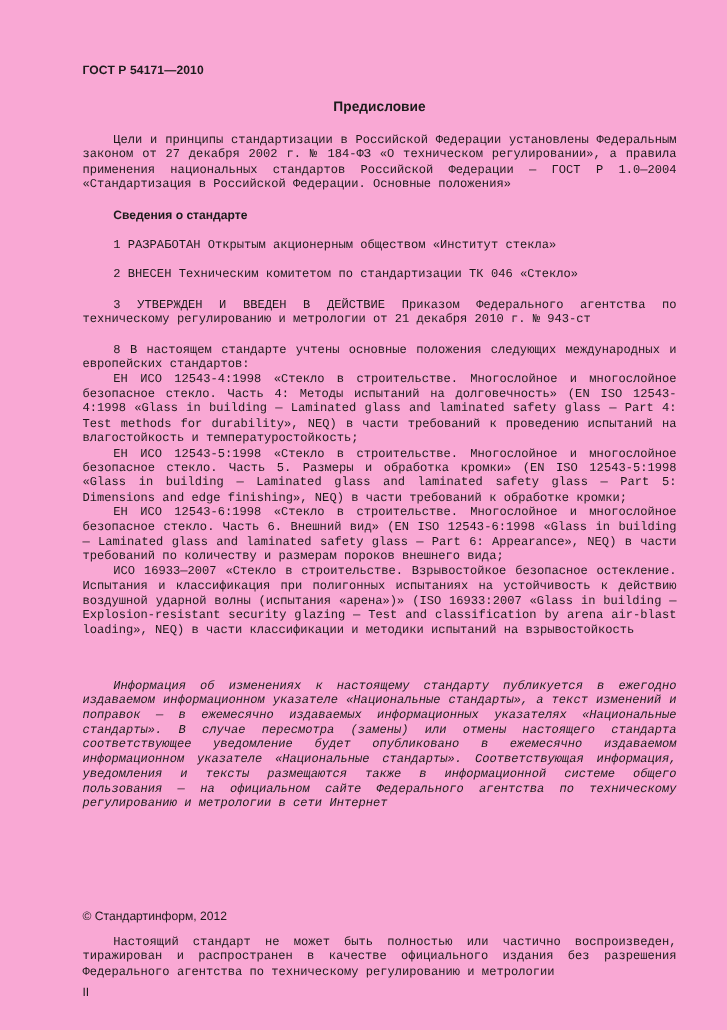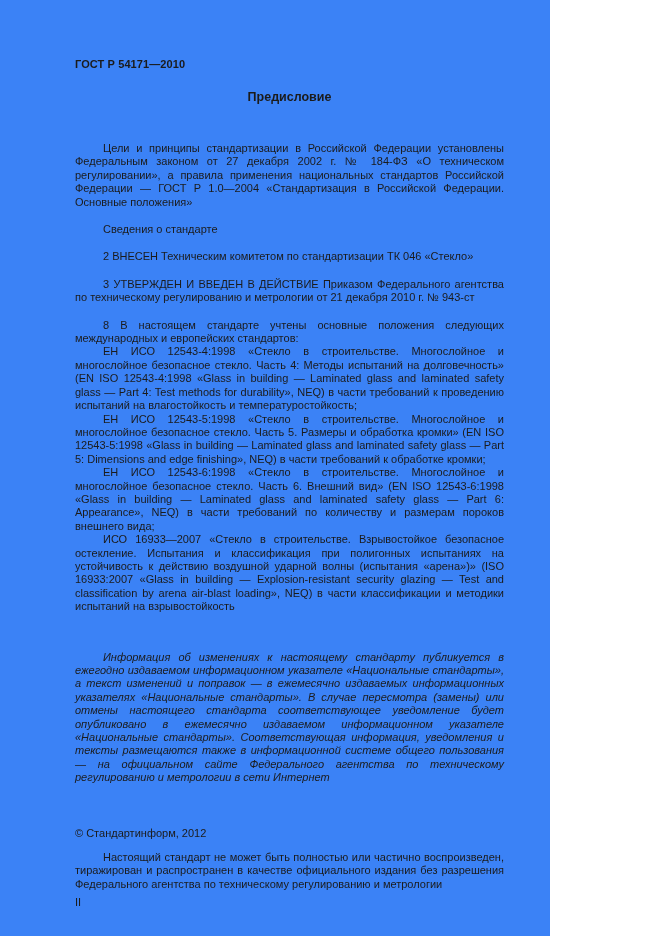--- a/index.html
+++ b/index.html
@@ -1,50 +1,50 @@
 <!DOCTYPE html>
 <html><head>
 <meta charset="utf-8">
 <style>
   * { box-sizing: border-box; }
   html, body { margin: 0; padding: 0; background: #ffffff; }
   .page {
-    width: 550px;
+    width: 661px;
     height: 936px;
-    background: #3b82f6;
+    background: #f9a8d4;
     font-family: "Liberation Sans", sans-serif;
     color: #1b1b1b;
     padding: 58px 46px 40px 75px;
     display: flex;
     flex-direction: column;
     position: relative;
     overflow: hidden;
   }
   .doc-header {
     font-size: 11px;
     font-weight: bold;
     letter-spacing: 0.1px;
   }
   .doc-title {
     font-size: 12.5px;
     font-weight: bold;
     text-align: center;
-    margin: 20px 0 38px 0;
+    margin: 20px 0 18px 0;
   }
   p {
     margin: 0;
     font-size: 11px;
     line-height: 13.4px;
     text-align: justify;
   }
-  .indent { text-indent: 28px; }
+  .indent { text-indent: 28px; font-family: Liberation Mono, monospace; }
   .mt { margin-top: 14px; }
   .section-heading {
     font-size: 11px;
-    font-weight: normal;
+    font-weight: bold;
     margin: 14px 0 0 0;
     text-indent: 28px;
   }
   .standards p { margin: 0; }
   .item5 { margin-top: 9px; }
   .italic-note {
     font-style: italic;
     margin-top: 37px;
   }
   .spacer { flex: 1 1 auto; min-height: 20px; }
@@ -67,20 +67,21 @@
 <div class="page">
 
   <div class="doc-header">ГОСТ Р 54171—2010</div>
 
   <div class="doc-title">Предисловие</div>
 
   <p class="indent">Цели и принципы стандартизации в Российской Федерации установлены Федеральным законом от 27 декабря 2002 г. № 184-ФЗ «О техническом регулировании», а правила применения национальных стандартов Российской Федерации — ГОСТ Р 1.0—2004 «Стандартизация в Российской Федерации. Основные положения»</p>
 
   <p class="section-heading">Сведения о стандарте</p>
 
+  <p class="indent mt">1 РАЗРАБОТАН Открытым акционерным обществом «Институт стекла»</p>
 
   <p class="indent mt">2 ВНЕСЕН Техническим комитетом по стандартизации ТК 046 «Стекло»</p>
 
   <p class="indent mt">3 УТВЕРЖДЕН И ВВЕДЕН В ДЕЙСТВИЕ Приказом Федерального агентства по техническому регулированию и метрологии от 21 декабря 2010 г. № 943-ст</p>
 
   <p class="indent mt">8 В настоящем стандарте учтены основные положения следующих международных и европейских стандартов:</p>
 
   <div class="standards">
     <p class="indent">ЕН ИСО 12543-4:1998 «Стекло в строительстве. Многослойное и многослойное безопасное стекло. Часть 4: Методы испытаний на долговечность» (EN ISO 12543-4:1998 «Glass in building — Laminated glass and laminated safety glass — Part 4: Test methods for durability», NEQ) в части требований к проведению испытаний на влагостойкость и температуростойкость;</p>
     <p class="indent">ЕН ИСО 12543-5:1998 «Стекло в строительстве. Многослойное и многослойное безопасное стекло. Часть 5. Размеры и обработка кромки» (EN ISO 12543-5:1998 «Glass in building — Laminated glass and laminated safety glass — Part 5: Dimensions and edge finishing», NEQ) в части требований к обработке кромки;</p>

